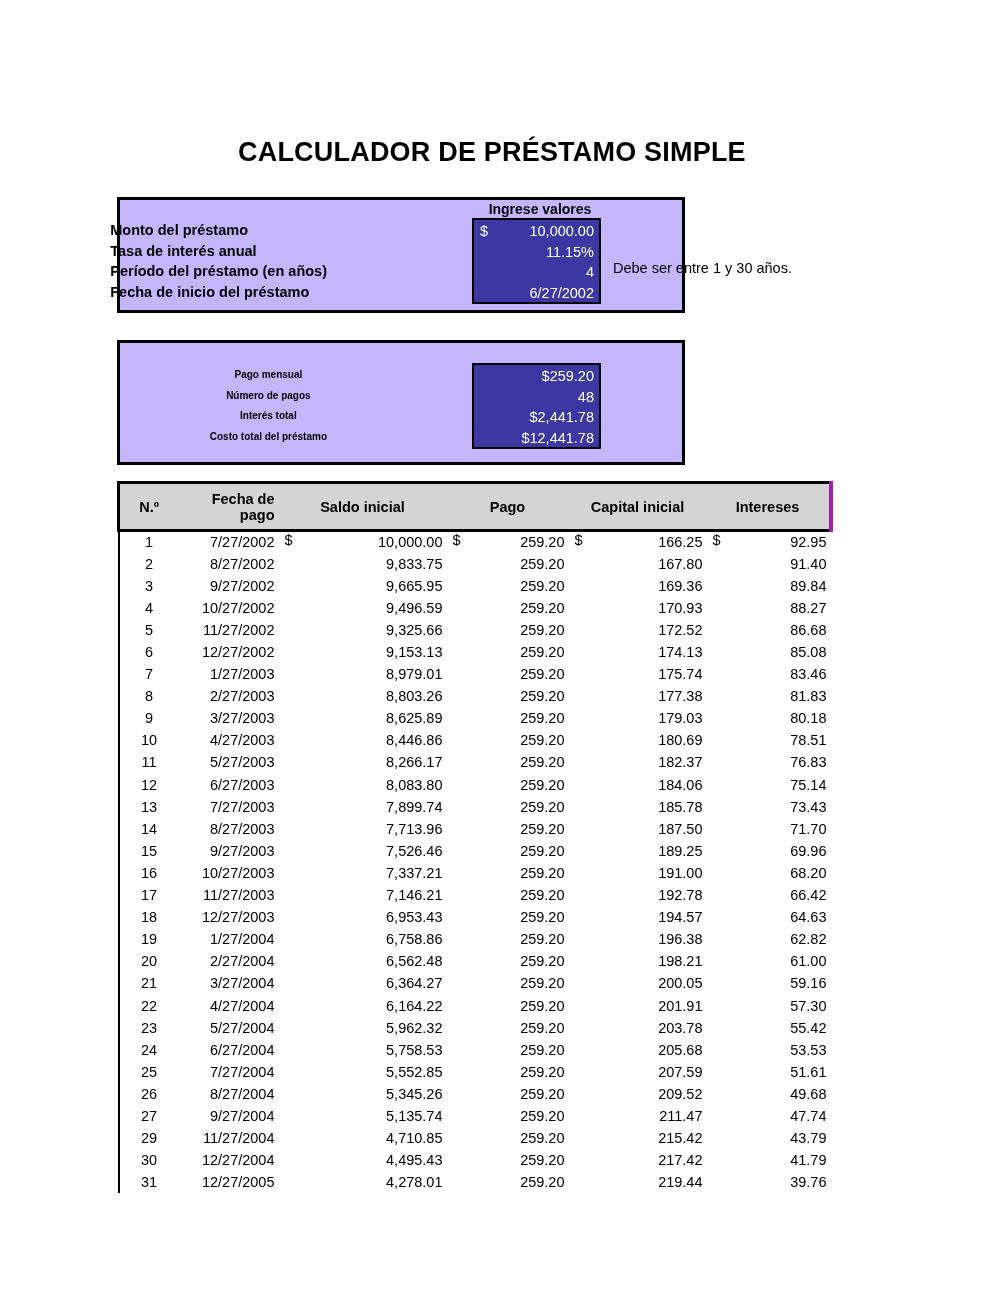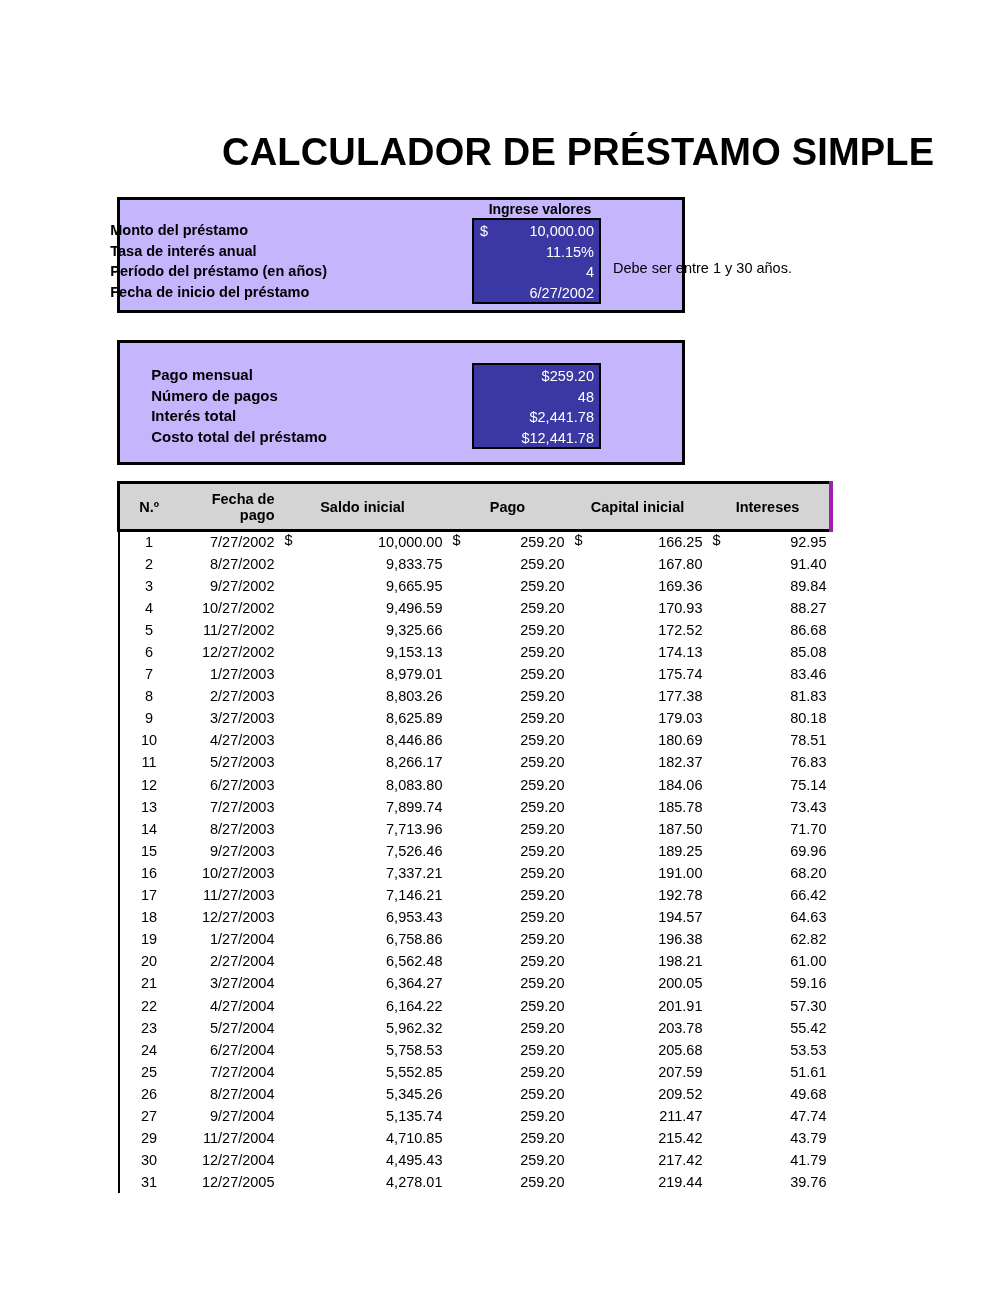--- a/index.html
+++ b/index.html
@@ -20,24 +20,24 @@
   .title-wrap {
     position: absolute;
     left: 0;
     top: 132px;
     width: 1000px;
     height: 44px;
     overflow: hidden;
   }
   .title {
     position: absolute;
-    left: 222px;
+    left: 238px;
     top: 0;
     white-space: nowrap;
-    font-size: 38px;
+    font-size: 27px;
     font-weight: bold;
     letter-spacing: 0.2px;
     line-height: 40px;
   }
 
   
   .panel {
     position: absolute;
     left: 117px;
     width: 568px;
@@ -108,22 +108,22 @@
 
   
   #panel-results {
     top: 340px;
     height: 125px;
   }
   #results-label-col {
     position: absolute;
     right: 355px;
     top: 22px;
-    text-align: left;
-    font-size: 15px;
+    text-align: center;
+    font-size: 10px;
     font-weight: bold;
     line-height: 20.5px;
   }
   #results-label-col div { white-space: nowrap; }
   #results-value-box {
     left: 352px;
     top: 20px;
     width: 129px;
     height: 86px;
     padding: 1px 5px 0 0;

